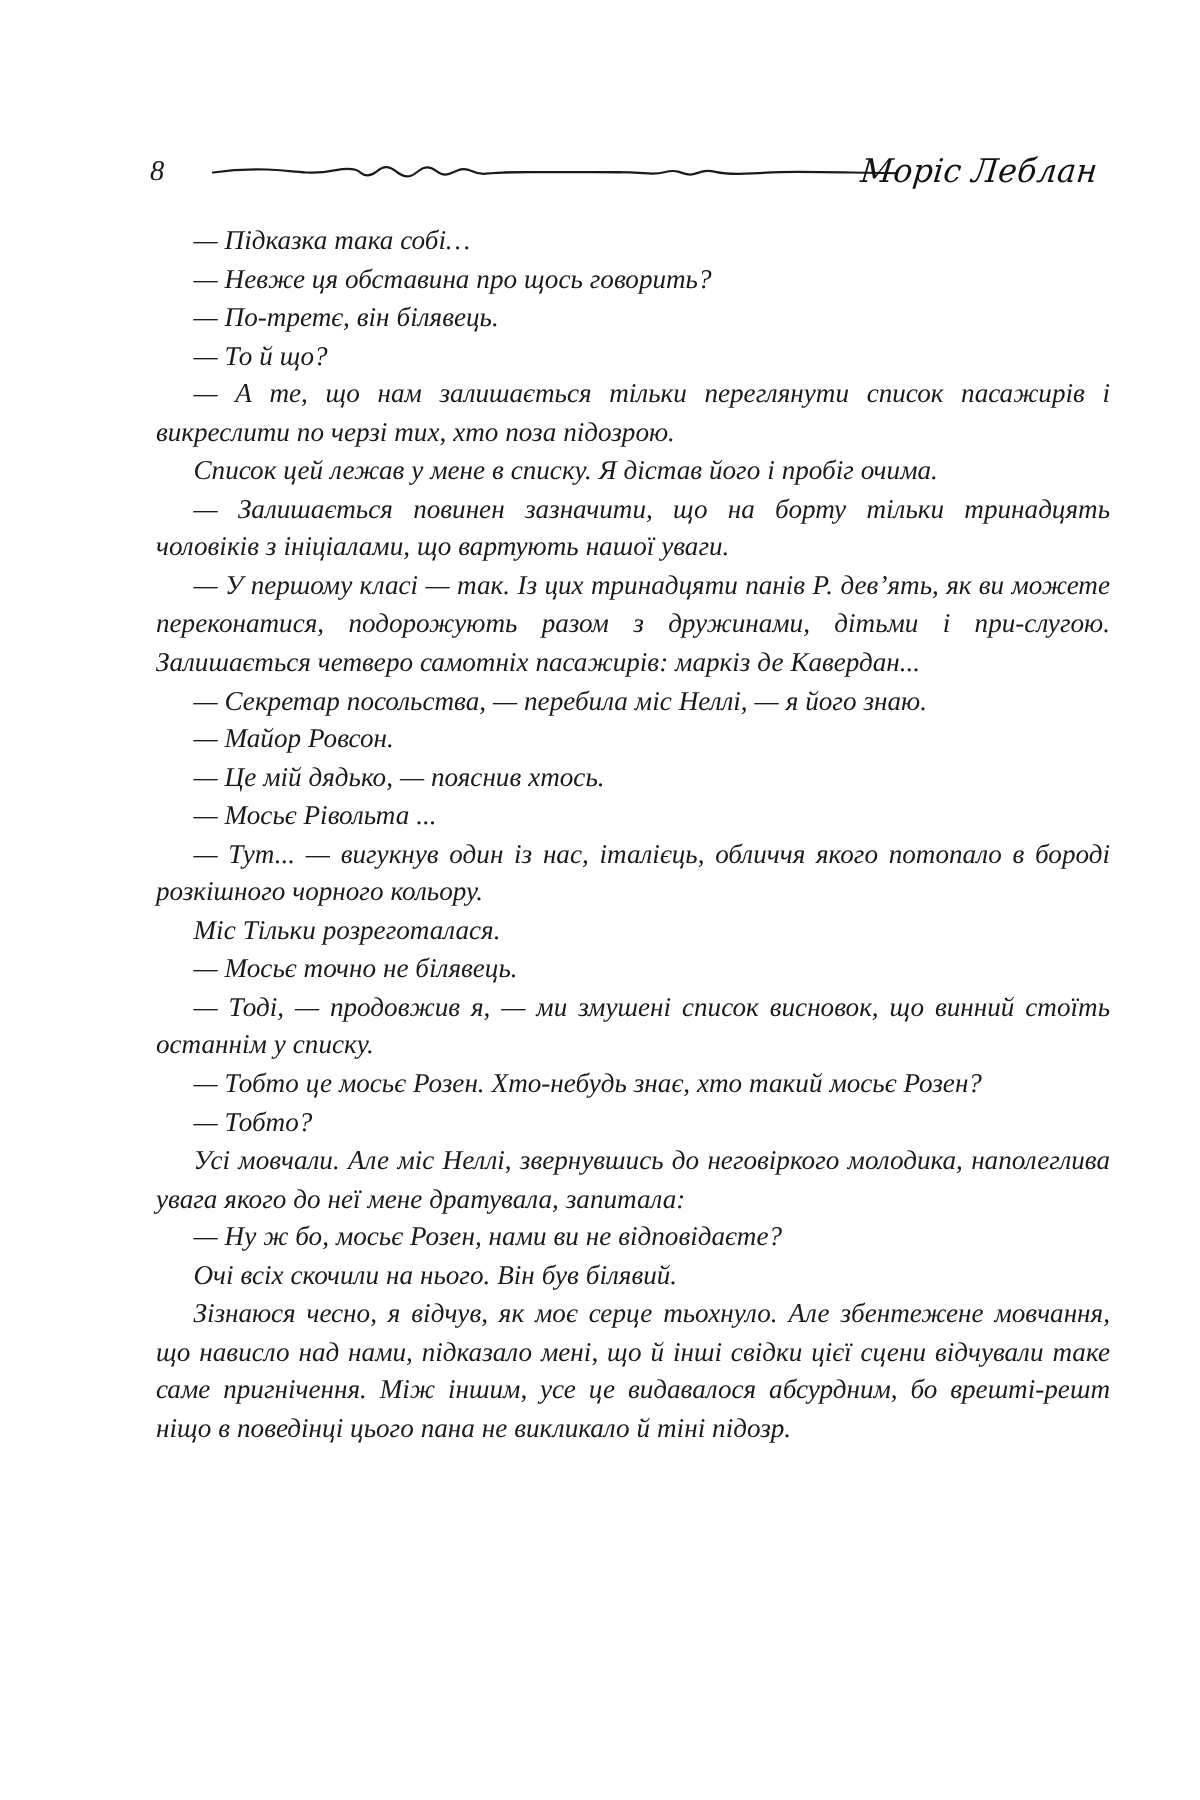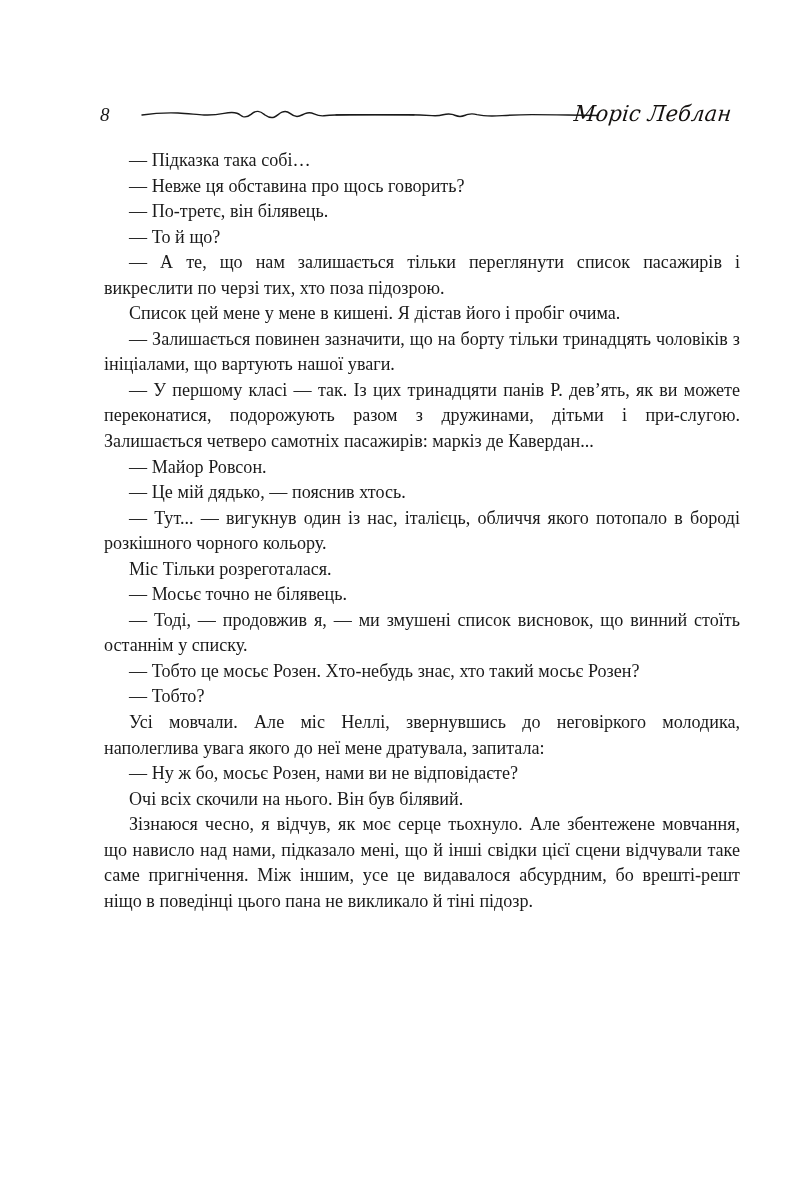--- a/index.html
+++ b/index.html
@@ -94,20 +94,21 @@
 
   .body-text p {
     margin: 0;
     font-size: 18.1px;
     line-height: 25.55px;
     text-align: justify;
     text-indent: 25px;
     text-justify: inter-word;
     word-spacing: 0.1px;
     hyphens: manual;
+    font-style: italic;
   }
 
   
   .body-text p.short {
     text-align: left;
   }
 </style>
 </head>
 <body>
 
@@ -155,25 +156,27 @@
     <div class="author-script">Морiс Леблан</div>
   </div>
 
   <div class="body-text">
 
   <p class="short">— Підказка така собі…</p>
       <p class="short">— Невже ця обставина про щось говорить?</p>
       <p class="short">— По-третє, він білявець.</p>
       <p class="short">— То й що?</p>
       <p>— А те, що нам залишається тільки переглянути список пасажирів і викреслити по черзі тих, хто поза підозрою.</p>
-      <p class="short">Список цей мене у мене в кишені. Я дістав його і пробіг очима.</p>
+      <p class="short">Список цей лежав у мене в списку. Я дістав його і пробіг очима.</p>
       <p>— Залишається повинен зазначити, що на борту тільки тринадцять чоловіків з ініціалами, що вартують нашої уваги.</p>
       <p>— У першому класі — так. Із цих тринадцяти панів Р. дев’ять, як ви можете переконатися, подорожують разом з дружинами, дітьми і при-слугою. Залишається четверо самотніх пасажирів: маркіз де Кавердан...</p>
+      <p class="short">— Секретар посольства, — перебила міс Неллі, — я його знаю.</p>
       <p class="short">— Майор Ровсон.</p>
       <p class="short">— Це мій дядько, — пояснив хтось.</p>
+      <p class="short">— Мосьє Рівольта ...</p>
       <p>— Тут... — вигукнув один із нас, італієць, обличчя якого потопало в бороді розкішного чорного кольору.</p>
       <p class="short">Міс Тільки розреготалася.</p>
       <p class="short">— Мосьє точно не білявець.</p>
       <p>— Тоді, — продовжив я, — ми змушені список висновок, що винний стоїть останнім у списку.</p>
       <p class="short">— Тобто це мосьє Розен. Хто-небудь знає, хто такий мосьє Розен?</p>
       <p class="short">— Тобто?</p>
       <p>Усі мовчали. Але міс Неллі, звернувшись до неговіркого молодика, наполеглива увага якого до неї мене дратувала, запитала:</p>
       <p class="short">— Ну ж бо, мосьє Розен, нами ви не відповідаєте?</p>
       <p class="short">Очі всіх скочили на нього. Він був білявий.</p>
       <p>Зізнаюся чесно, я відчув, як моє  серце тьохнуло. Але збентежене мовчання, що нависло над нами, підказало мені, що й інші свідки цієї сцени відчували таке саме пригнічення. Між іншим, усе це видавалося абсурдним, бо врешті-решт ніщо в поведінці цього пана не викликало й тіні підозр.</p>

